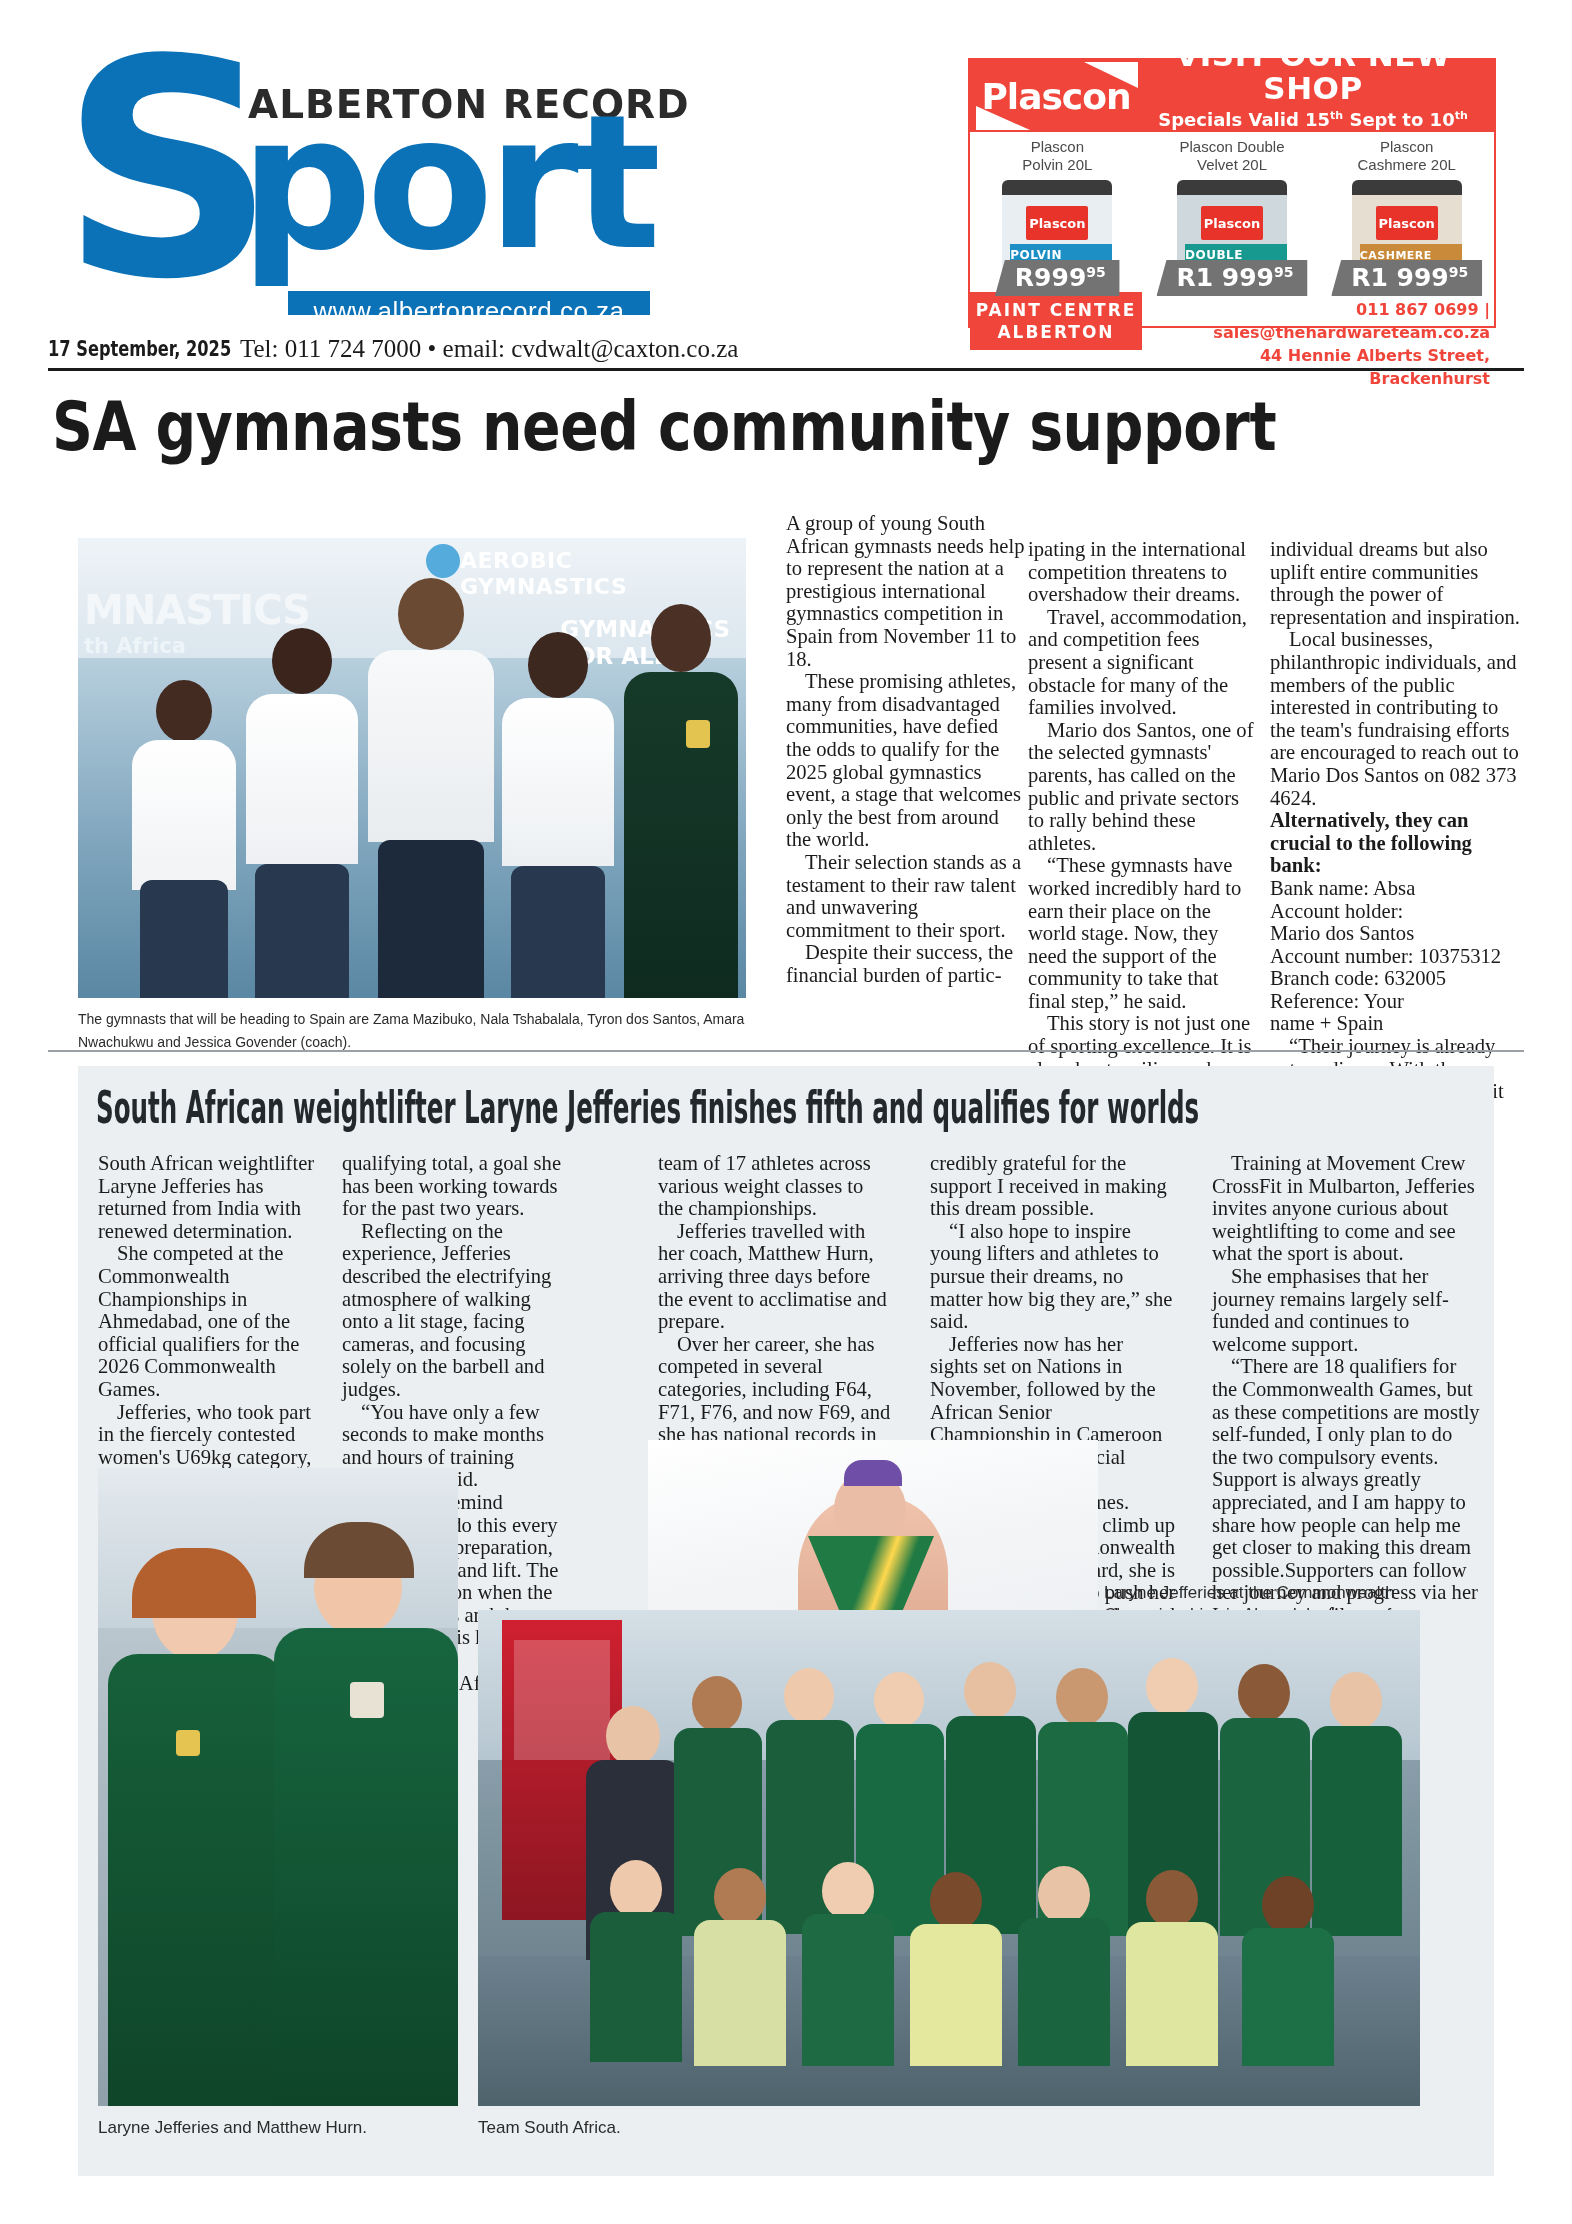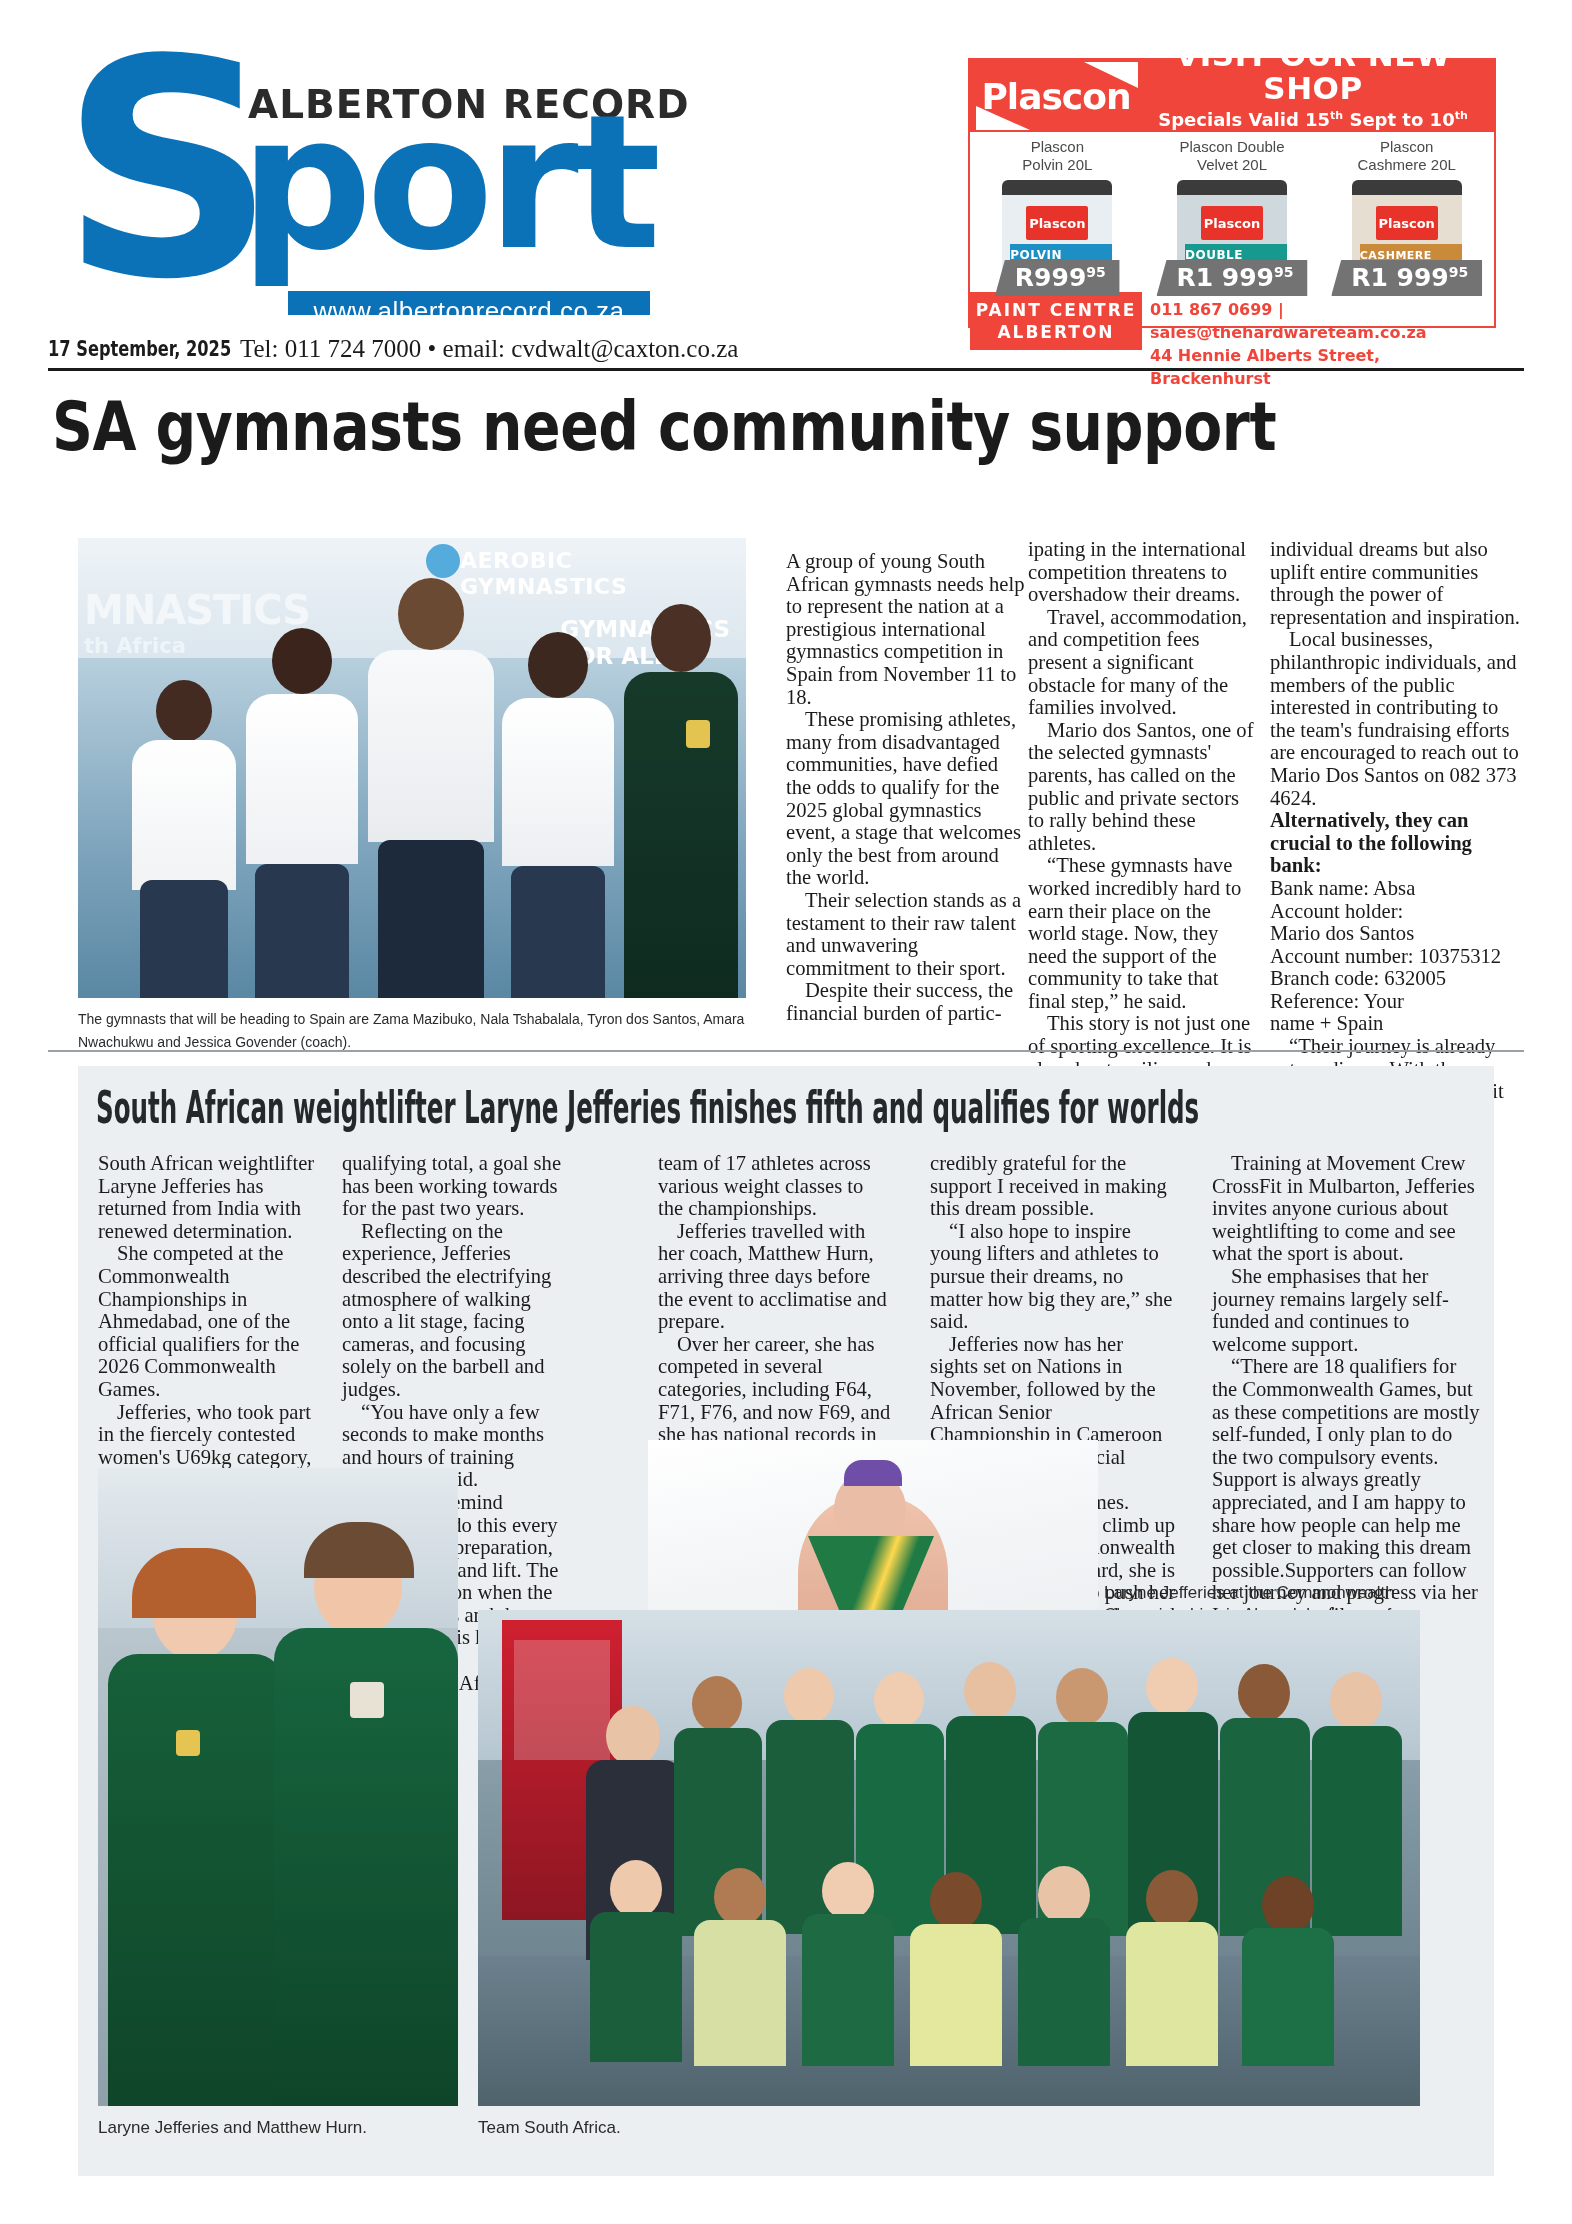--- a/index.html
+++ b/index.html
@@ -138,21 +138,21 @@
   .ad-footer { display:flex; height:58px; align-items:stretch; }
   .ad-paint {
     width:172px; background:#f0453a; color:#fff;
     font-family:"DejaVu Sans", sans-serif; font-weight:bold;
     font-size:17px; letter-spacing:2px; text-align:center;
     display:flex; flex-direction:column; justify-content:center; line-height:22px;
   }
   .ad-contact {
     flex:1; padding:6px 4px 0 8px;
     font-family:"DejaVu Sans", sans-serif; font-weight:bold;
-    font-size:16px; color:#f0453a; line-height:23px;
+    font-size:16px; color:#f0453a; line-height:23px;text-align:right;
   }
 
   .rule-top { position:absolute; left:48px; top:368px; width:1476px; height:3px; background:#1b1b1b; }
 
   
   .headline-1 {
     position:absolute; left:52px; top:388px; width:1470px;
     font-family:"DejaVu Sans Condensed","Liberation Sans", sans-serif;
     font-weight:bold; font-size:68px; line-height:78px;
     color:#1b1b1b; letter-spacing:-0.5px;
@@ -201,21 +201,21 @@
     position:absolute; left:78px; top:1008px; width:690px;
     font-family:"Liberation Sans", sans-serif;
     font-size:14px; line-height:23px; color:#2b2b2b;
   }
 
   .col { position:absolute; font-family:"Liberation Serif", serif; font-size:20.6px; line-height:22.6px; color:#1b1b1b; text-align:left; }
   .col p { margin:0; text-indent:19px; }
   .col p.noind { text-indent:0; }
   .col p.b { font-weight:bold; text-indent:0; }
 
-  #a1c1 { left:786px; top:550px; width:240px; }
+  #a1c1 { left:786px; top:512px; width:240px; }
   #a1c2 { left:1028px; top:538px; width:230px; }
   #a1c3 { left:1270px; top:538px; width:250px; }
 
   .rule-mid { position:absolute; left:48px; top:1050px; width:1476px; height:2px; background:#9aa0a6; }
 
   
   .panel-2 {
     position:absolute; left:78px; top:1066px; width:1416px; height:1110px;
     background:#eceff1;
   }

